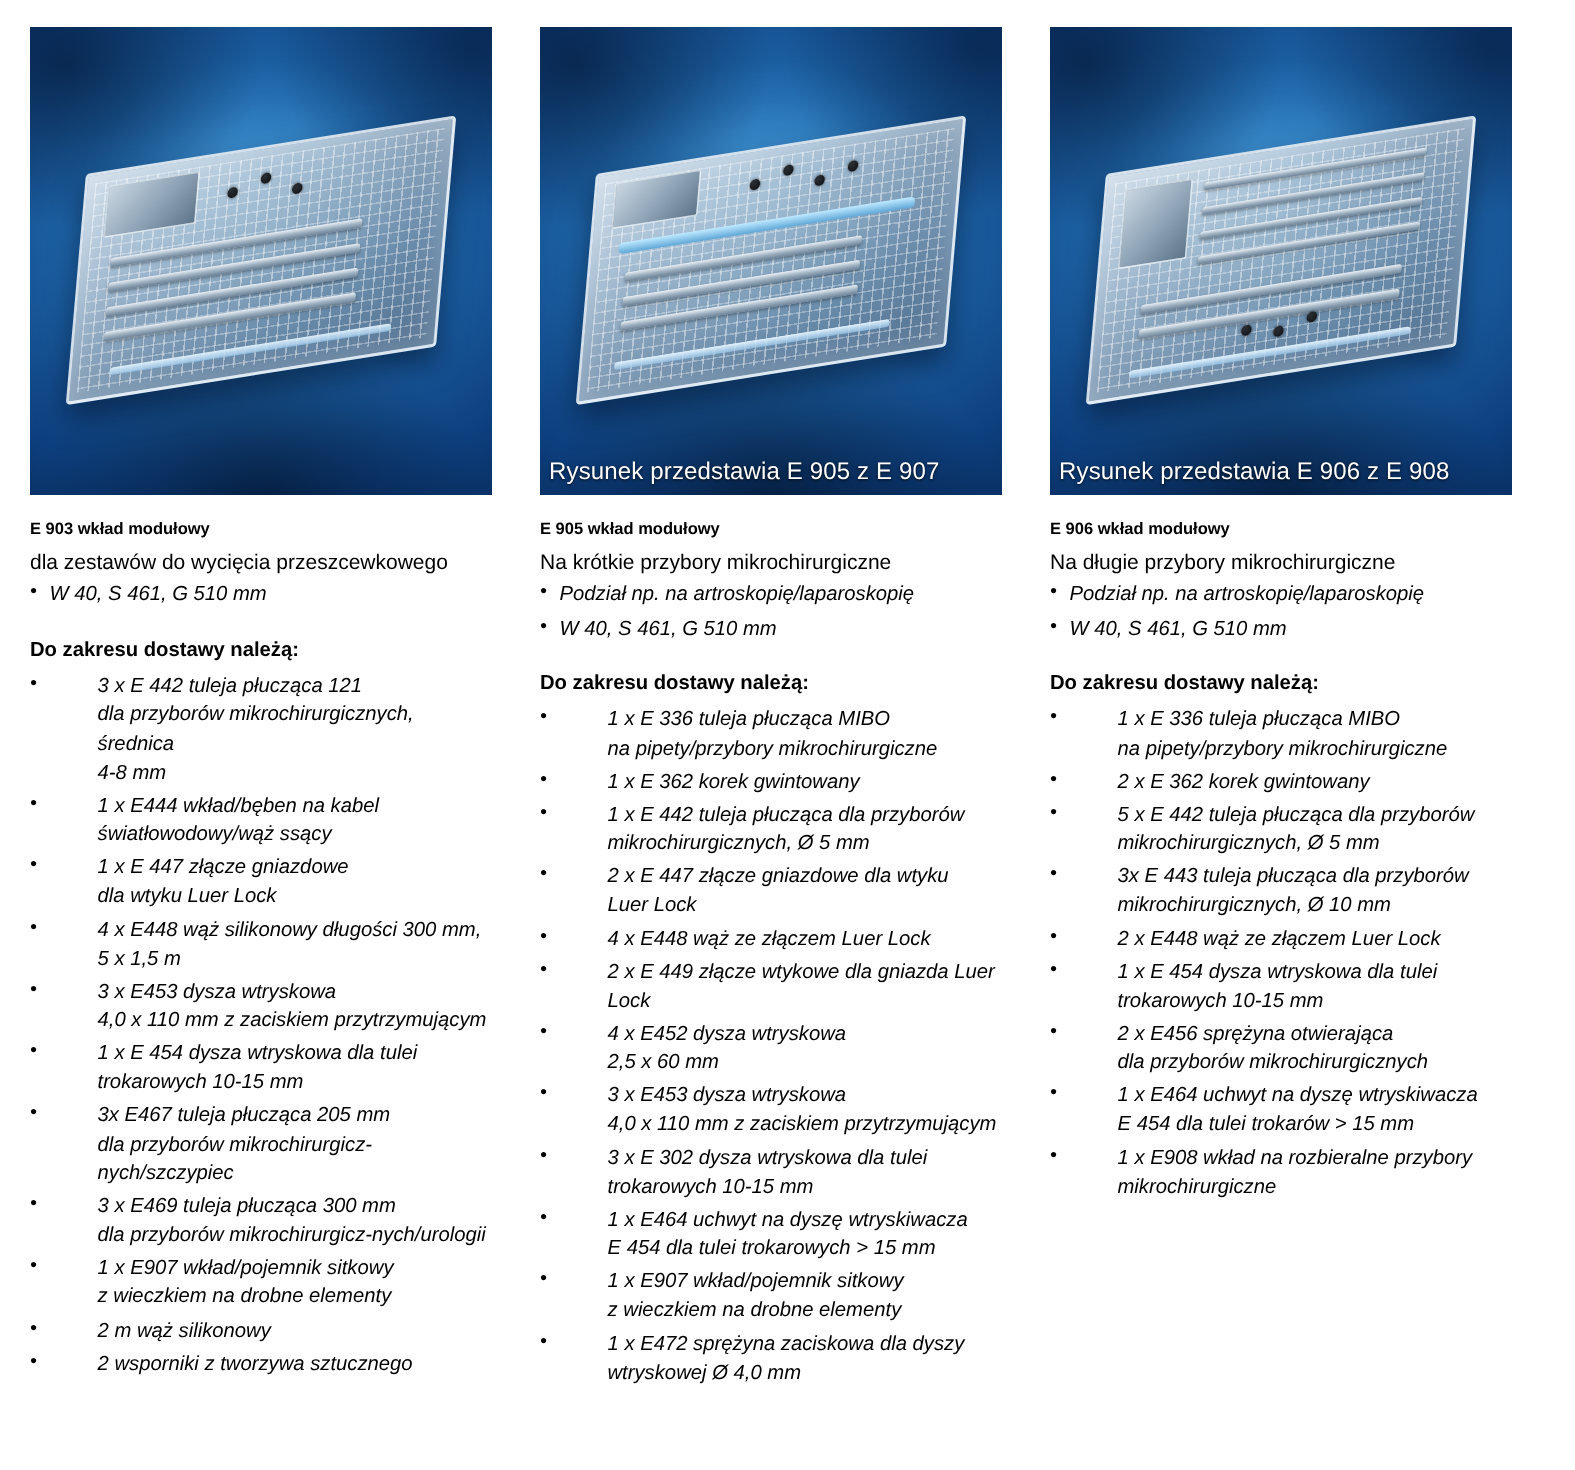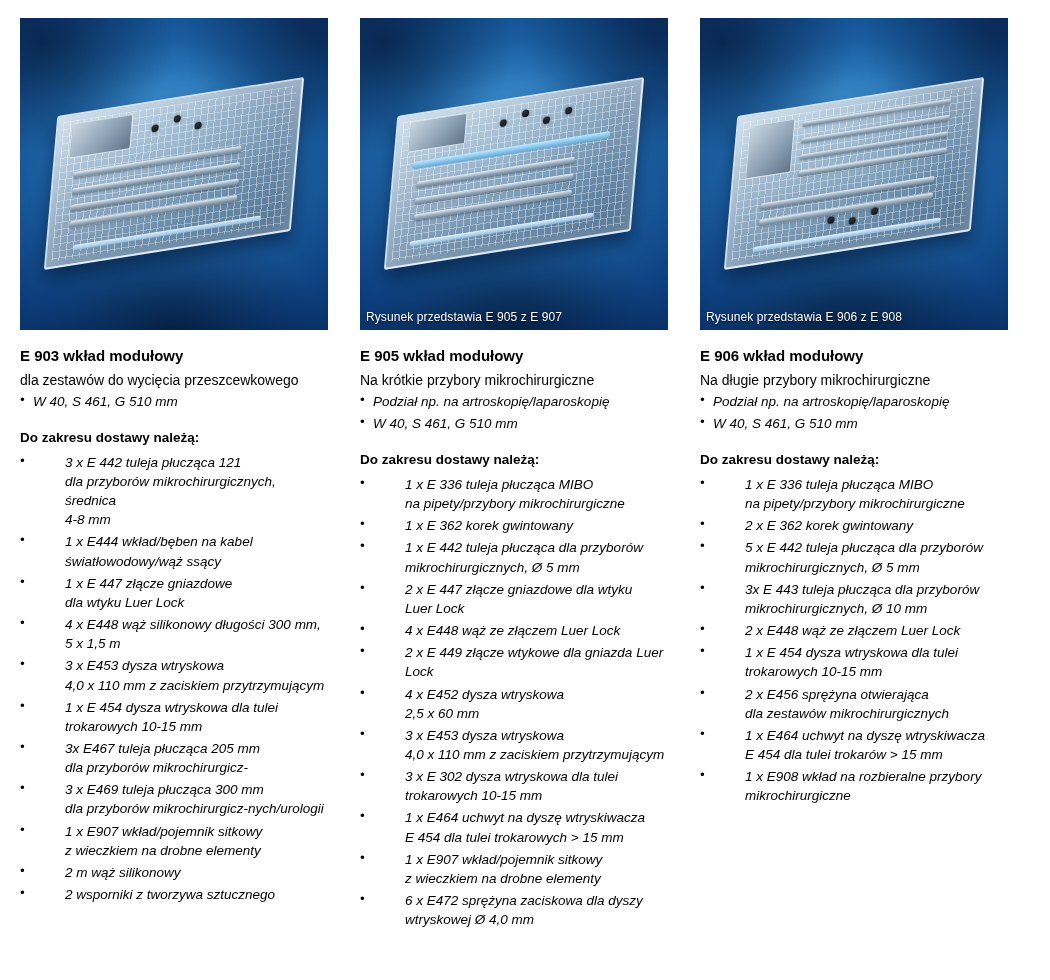--- a/index.html
+++ b/index.html
@@ -98,30 +98,30 @@
   .tray .hose {
     position: absolute;
     height: 5px;
     border-radius: 3px;
     background: linear-gradient(to bottom, rgba(230,245,255,0.95), rgba(150,195,230,0.8));
   }
   .caption-overlay {
     position: absolute;
     left: 6px;
     bottom: 4px;
-    font-size: 12px;
+    font-size: 16px;
     color: #ffffff;
     text-shadow: 0 1px 2px rgba(0,0,0,0.8);
     letter-spacing: 0.1px;
   }
 
   
   .title {
     font-weight: bold;
-    font-size: 15px;
+    font-size: 11px;
     margin: 16px 0 4px 0;
   }
   .subline {
     margin: 0 0 2px 0;
     font-size: 14px;
   }
   .section-head {
     font-weight: bold;
     font-size: 13.5px;
     margin: 18px 0 5px 0;
@@ -203,20 +203,21 @@
         <span class="bullet-line">3 x E453 dysza wtryskowa</span>
         <span class="bullet-line">4,0 x 110 mm z zaciskiem przytrzymującym</span>
       </li>
       <li>
         <span class="bullet-line">1 x E 454 dysza wtryskowa dla tulei</span>
         <span class="bullet-line">trokarowych 10-15 mm</span>
       </li>
       <li>
         <span class="bullet-line">3x E467 tuleja płucząca 205 mm</span>
         <span class="bullet-line">dla przyborów mikrochirurgicz-</span>
+        <span class="bullet-line">nych/szczypiec</span>
       </li>
       <li>
         <span class="bullet-line">3 x E469 tuleja płucząca 300 mm</span>
         <span class="bullet-line">dla przyborów mikrochirurgicz-nych/urologii</span>
       </li>
       <li>
         <span class="bullet-line">1 x E907 wkład/pojemnik sitkowy</span>
         <span class="bullet-line">z wieczkiem na drobne elementy</span>
       </li>
       <li>
@@ -295,21 +296,21 @@
       </li>
       <li>
         <span class="bullet-line">1 x E464 uchwyt na dyszę wtryskiwacza</span>
         <span class="bullet-line">E 454 dla tulei trokarowych &gt; 15 mm</span>
       </li>
       <li>
         <span class="bullet-line">1 x E907 wkład/pojemnik sitkowy</span>
         <span class="bullet-line">z wieczkiem na drobne elementy</span>
       </li>
       <li>
-        <span class="bullet-line">6 x E472 sprężyna zaciskowa dla dyszy</span>
+        <span class="bullet-line">1 x E472 sprężyna zaciskowa dla dyszy</span>
         <span class="bullet-line">wtryskowej Ø 4,0 mm</span>
       </li>
     </ul>
   </div>
 
   <div class="column">
     <div class="photo">
       <div class="glow"></div>
       <div class="corner-dark"></div>
       <div class="tray-wrap">
@@ -357,21 +358,21 @@
       </li>
       <li>
         <span class="bullet-line">2 x E448 wąż ze złączem Luer Lock</span>
       </li>
       <li>
         <span class="bullet-line">1 x E 454 dysza wtryskowa dla tulei</span>
         <span class="bullet-line">trokarowych 10-15 mm</span>
       </li>
       <li>
         <span class="bullet-line">2 x E456 sprężyna otwierająca</span>
-        <span class="bullet-line">dla zestawów mikrochirurgicznych</span>
+        <span class="bullet-line">dla przyborów mikrochirurgicznych</span>
       </li>
       <li>
         <span class="bullet-line">1 x E464 uchwyt na dyszę wtryskiwacza</span>
         <span class="bullet-line">E 454 dla tulei trokarów &gt; 15 mm</span>
       </li>
       <li>
         <span class="bullet-line">1 x E908 wkład na rozbieralne przybory</span>
         <span class="bullet-line">mikrochirurgiczne</span>
       </li>
     </ul>

